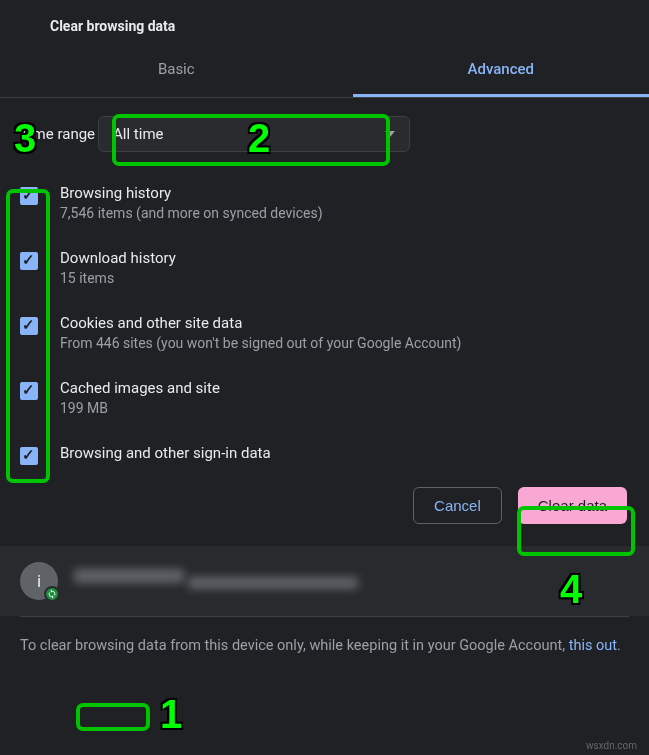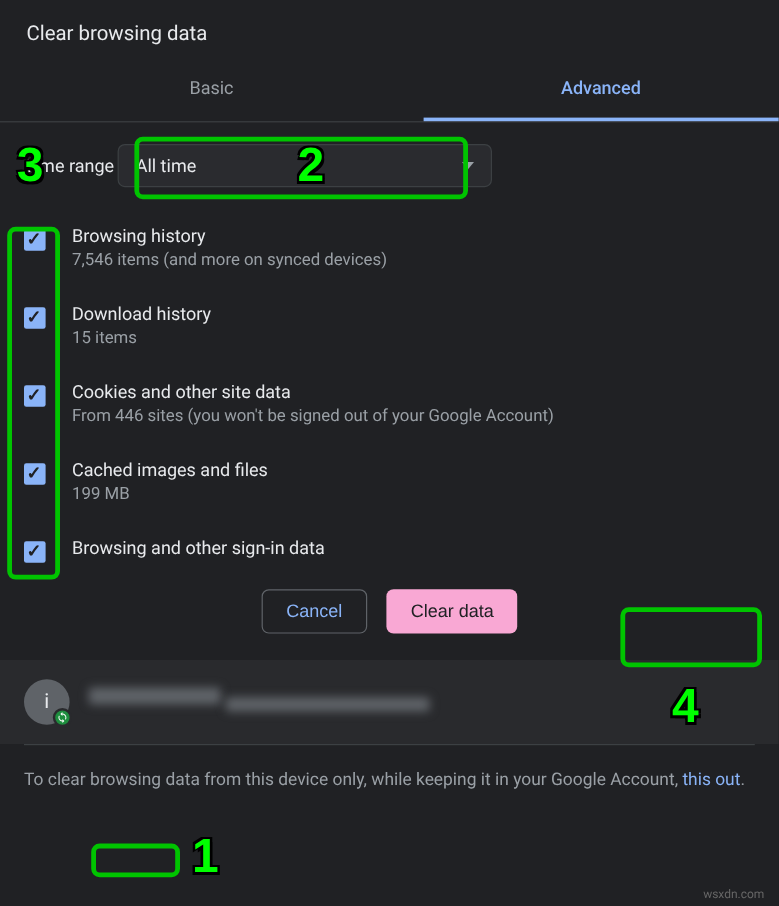--- a/index.html
+++ b/index.html
@@ -10,22 +10,23 @@
     font-family: -apple-system, BlinkMacSystemFont, "Segoe UI", Roboto, Arial, sans-serif;
     color: #e8eaed;
     width: 649px;
     height: 755px;
     overflow: hidden;
     position: relative;
     font-size: 15px;
   }
   .dialog-title {
     padding: 18px 22px 12px;
-    font-size: 17px;
-    font-weight: 400;
+    font-size: 14px;
+    font-weight: 700;
+    margin-left: 28px;
   }
   .tabs {
     display: flex;
     border-bottom: 1px solid #3c4043;
   }
   .tab {
     flex: 1;
     text-align: center;
     padding: 14px 0 16px;
     font-size: 15px;
@@ -78,21 +79,21 @@
     position: absolute;
     color: #202124;
     font-size: 15px;
     font-weight: bold;
     left: 2px; top: -1px;
   }
   .opt-title { color: #e8eaed; margin-bottom: 3px; }
   .opt-sub { color: #9aa0a6; font-size: 14px; }
   .button-row {
     display: flex;
-    justify-content: center;
+    justify-content: flex-end;
     gap: 16px;
     padding: 18px 22px 22px;
   }
   .btn {
     padding: 9px 20px;
     border-radius: 6px;
     font-size: 15px;
     cursor: pointer;
     border: none;
   }
@@ -211,21 +212,21 @@
     <div class="option-row">
       <div class="checkbox"></div>
       <div>
         <div class="opt-title">Cookies and other site data</div>
         <div class="opt-sub">From 446 sites (you won't be signed out of your Google Account)</div>
       </div>
     </div>
     <div class="option-row">
       <div class="checkbox"></div>
       <div>
-        <div class="opt-title">Cached images and files</div>
+        <div class="opt-title">Cached images and site</div>
         <div class="opt-sub">199 MB</div>
       </div>
     </div>
     <div class="option-row" style="padding-bottom:4px">
       <div class="checkbox"></div>
       <div>
         <div class="opt-title">Browsing and other sign-in data</div>
       </div>
     </div>
   </div>

